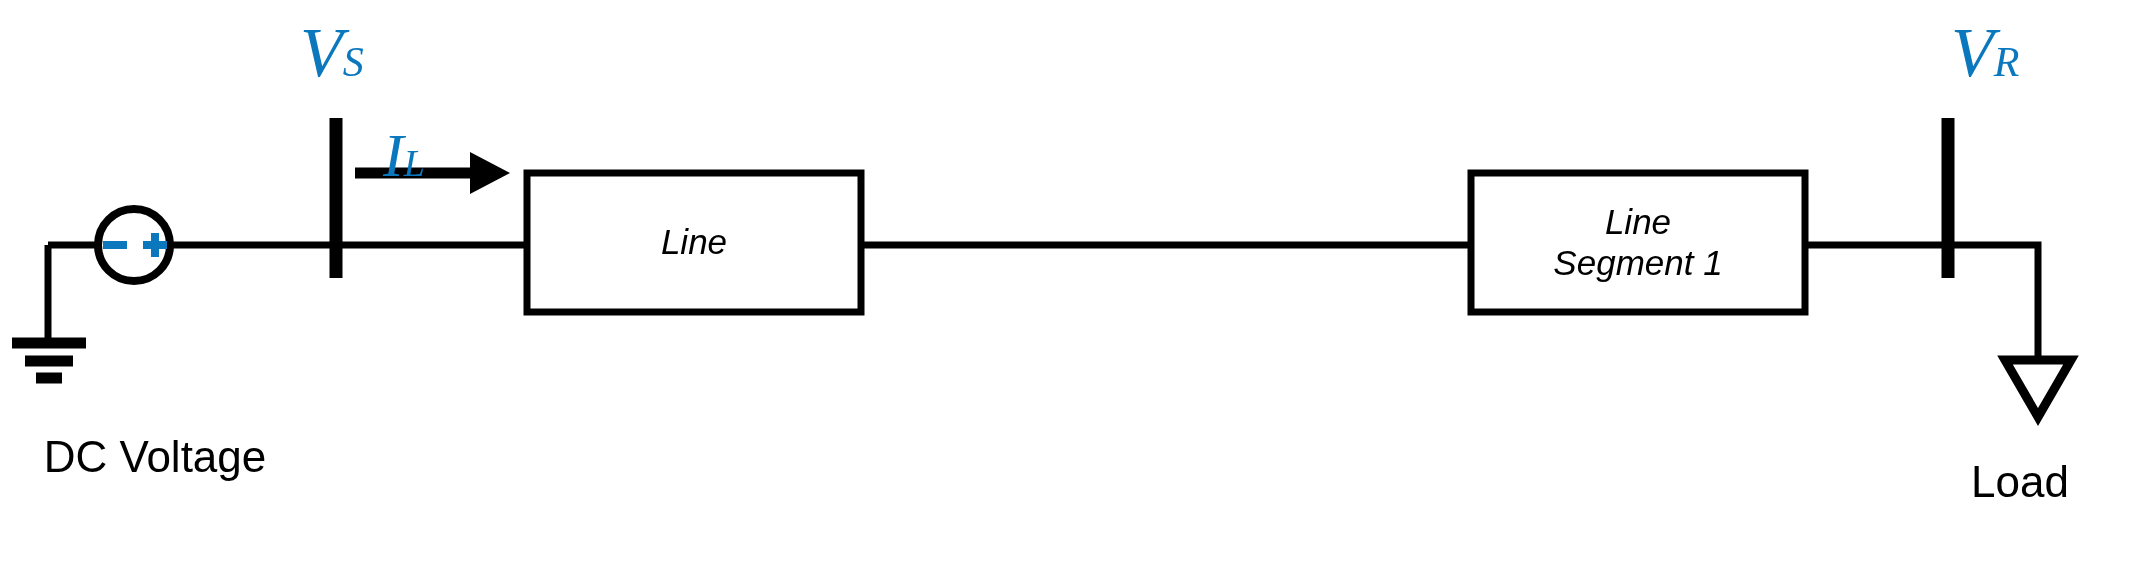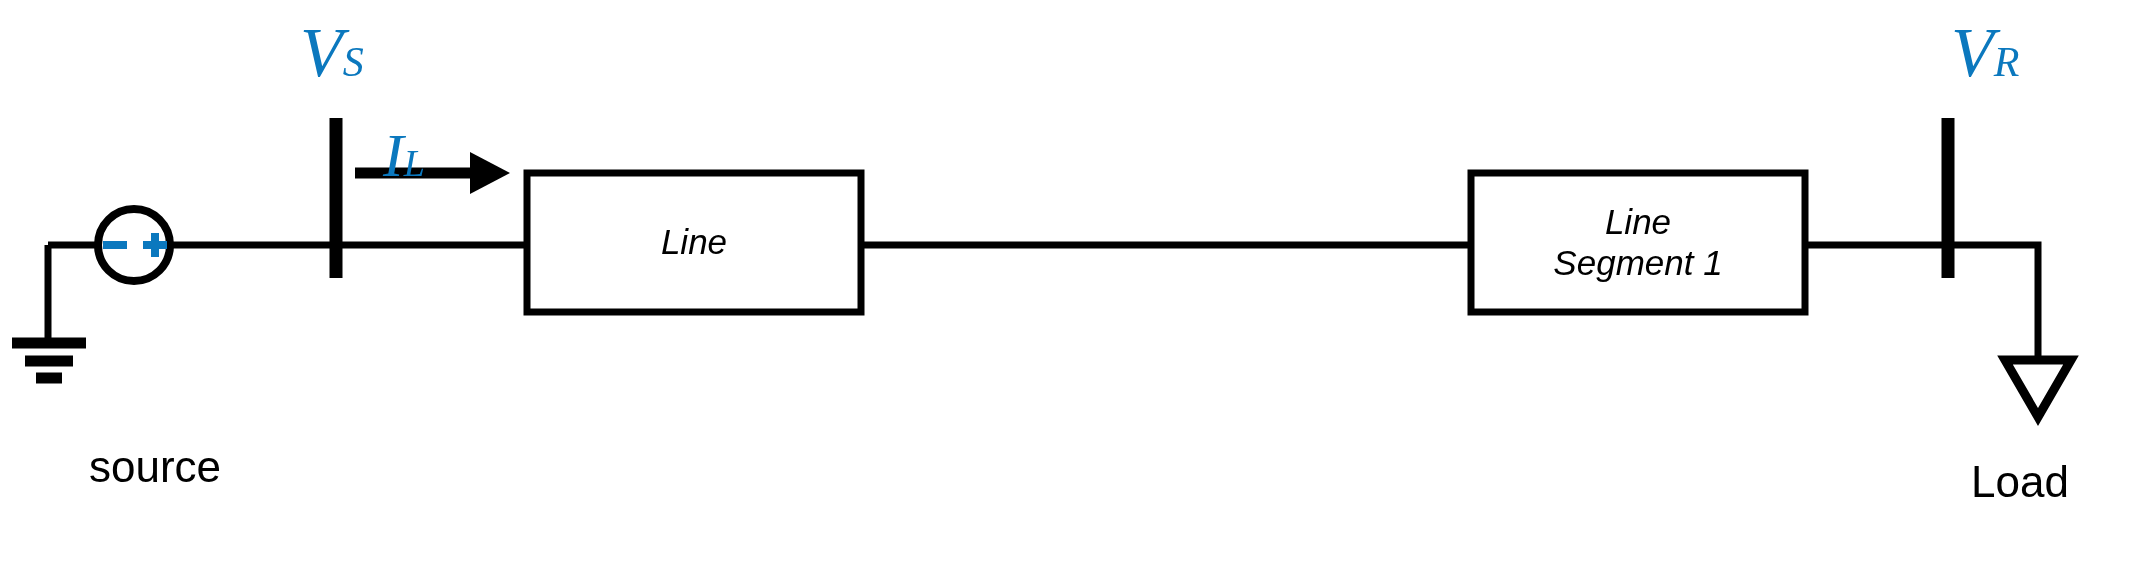--- a/index.html
+++ b/index.html
@@ -194,18 +194,18 @@
   </div>
 
   <div class="box-wrap" style="left:1471px; top:173px; width:334px; height:139px;">
     <div class="inner lbl-box">
       <span class="box-line">Line</span>
       <span class="box-line">Segment 1</span>
     </div>
   </div>
 
   <div class="lbl lbl-plain" style="left:0px; top:435px; width:310px; text-align:center;">
-    <span class="box-line" style="display:block; margin-top:10px;">source</span>
+    <span class="box-line">DC Voltage</span>
   </div>
 
   <div class="lbl lbl-plain" style="left:1930px; top:460px; width:180px; text-align:center;">Load</div>
 
 </div>
 
 </body></html>

